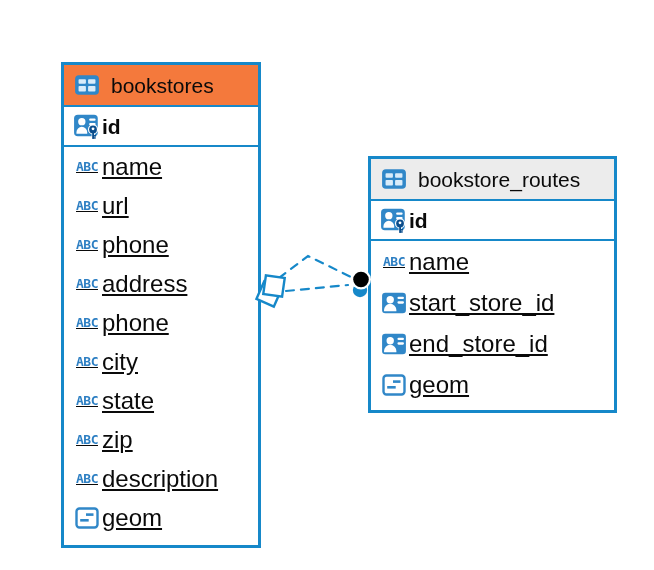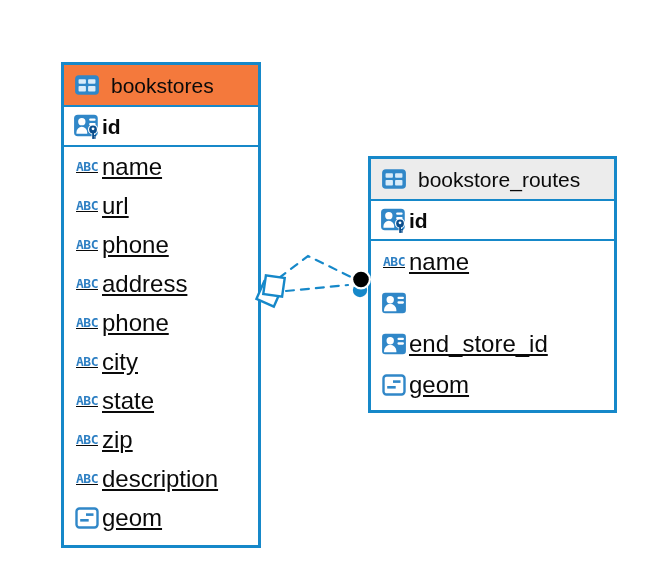--- a/index.html
+++ b/index.html
@@ -186,20 +186,21 @@
       <div class="row">
         <span class="icon-slot">
           <svg width="26" height="26" viewBox="0 0 24 24">
             <rect class="ic-fill" x="1" y="2.5" width="22" height="19" rx="3"></rect>
             <circle class="ic-white" cx="8.5" cy="9" r="3.4"></circle>
             <path class="ic-white" d="M2.8 19.5 v-1 a5.7 5.7 0 0 1 11.4 0 v1 z"></path>
             <rect class="ic-white" x="15.2" y="6.2" width="6" height="2.2" rx="1"></rect>
             <rect class="ic-white" x="15.2" y="10.4" width="6" height="2.2" rx="1"></rect>
           </svg>
         </span>
+        <span class="col-name">start_store_id</span>
       </div>
       <div class="row">
         <span class="icon-slot">
           <svg width="26" height="26" viewBox="0 0 24 24">
             <rect class="ic-fill" x="1" y="2.5" width="22" height="19" rx="3"></rect>
             <circle class="ic-white" cx="8.5" cy="9" r="3.4"></circle>
             <path class="ic-white" d="M2.8 19.5 v-1 a5.7 5.7 0 0 1 11.4 0 v1 z"></path>
             <rect class="ic-white" x="15.2" y="6.2" width="6" height="2.2" rx="1"></rect>
             <rect class="ic-white" x="15.2" y="10.4" width="6" height="2.2" rx="1"></rect>
           </svg>

